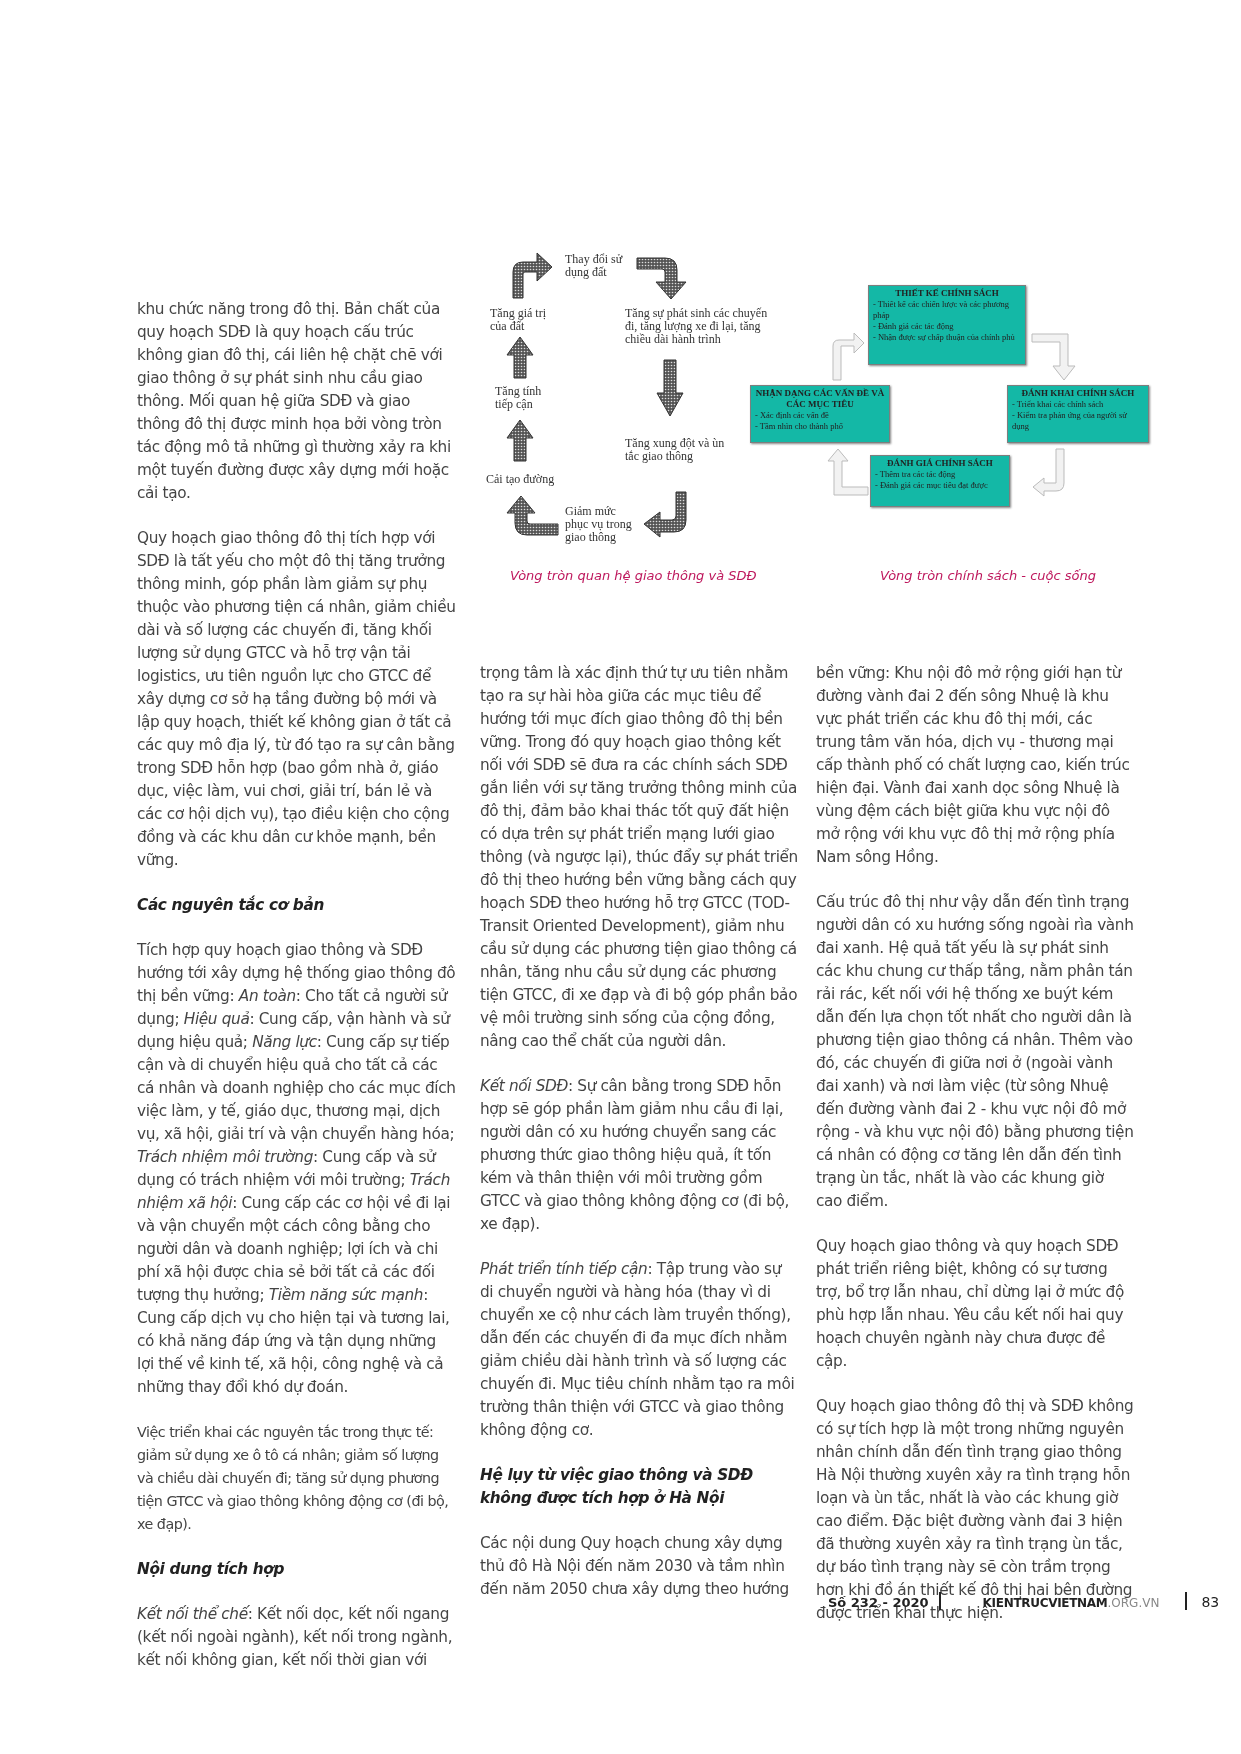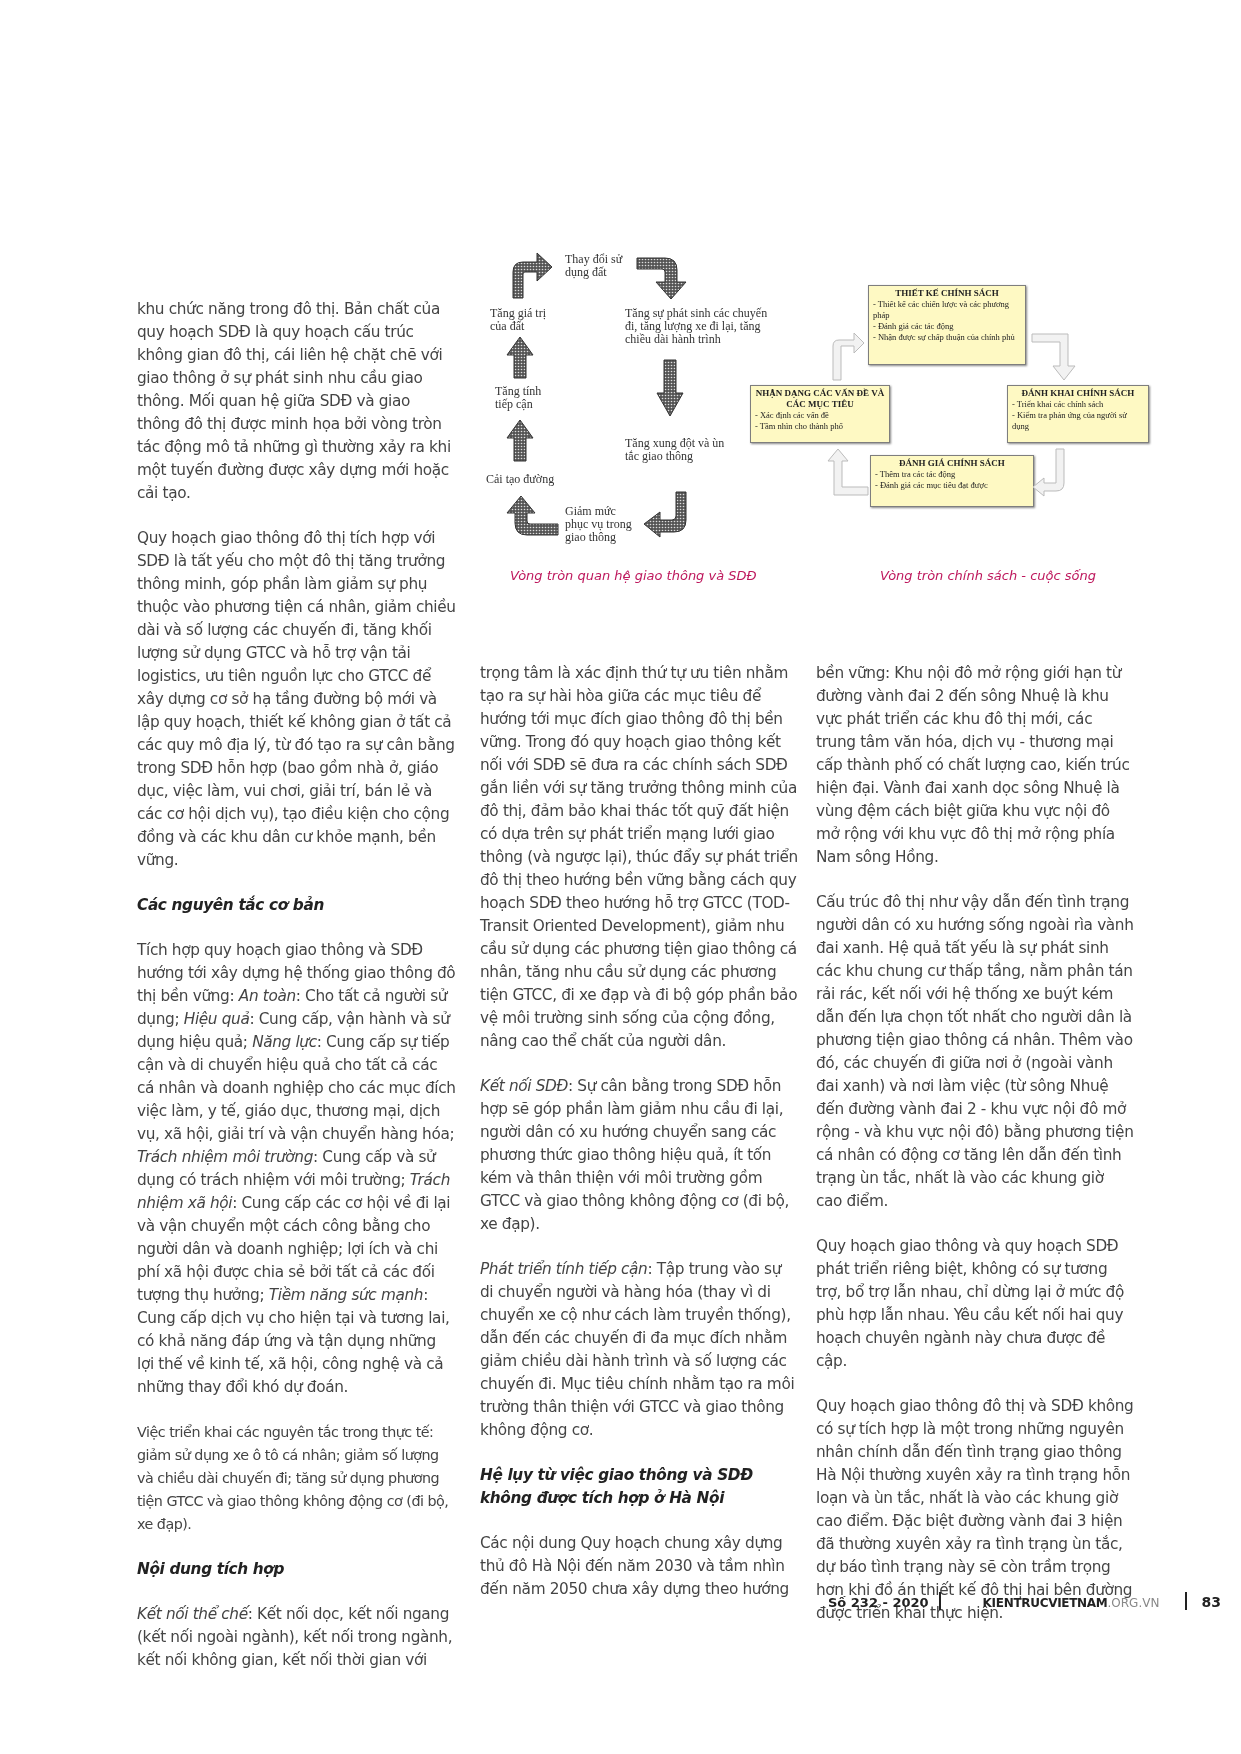--- a/index.html
+++ b/index.html
@@ -7,28 +7,28 @@
   .col { position:absolute; width:320px; font-size:15.3px; line-height:23px; letter-spacing:-0.35px; color:#444; }
   .col p { margin:0 0 22px 0; }
   .col .h { font-weight:bold; font-style:italic; color:#222; margin:0 0 22px 0; }
   .col em { font-style:italic; }
   #col1 { left:137px; top:298px; }
   #col2 { left:480px; top:662px; width:318px; }
   #col3 { left:816px; top:662px; width:318px; }
   .caption { position:absolute; font-style:italic; font-size:13px; color:#be185d; }
   .diag-text { position:absolute; font-family:"Liberation Serif", serif; font-size:12px; line-height:13px; color:#333; }
   .arrow { position:absolute; }
-  .pbox { position:absolute; background:#fef9c3; border:1px solid #7e7e7e; box-shadow:1px 1px 2px #888; font-family:"Liberation Serif", serif; font-size:8.5px; line-height:11px; color:#222; padding:2px 4px; box-sizing:border-box; }
+  .pbox { position:absolute; background:#14b8a6; border:1px solid #7e7e7e; box-shadow:1px 1px 2px #888; font-family:"Liberation Serif", serif; font-size:8.5px; line-height:11px; color:#222; padding:2px 4px; box-sizing:border-box; }
   .pbox .t { font-weight:bold; text-align:center; font-size:9px; }
   .footer { position:absolute; top:1592px; left:828px; font-size:13px; color:#222; display:flex; align-items:flex-end; white-space:nowrap; }
   .footer .issue { font-weight:bold; }
   .footer .sep { display:inline-block; width:2px; height:18px; background:#222; margin:0 10px; }
   .footer .brand { font-weight:bold; font-size:12px; letter-spacing:-0.3px;margin-left:32px; }
   .footer .domain { color:#888; font-size:12px; }
-  .footer .page { font-weight:bold; font-size:14px; margin-left:24px; }
+  .footer .page { font-weight:normal; font-size:14px; margin-left:24px; }
 </style>
 </head>
 <body>
 
 <div>
   <svg class="arrow" style="left:505px;top:250px" width="50" height="50">
     <defs>
         <pattern id="dots" width="3" height="3" patternUnits="userSpaceOnUse">
           <rect width="3" height="3" fill="#555"></rect>
           <circle cx="1.5" cy="1.5" r="0.8" fill="#ddd"></circle>
@@ -69,21 +69,21 @@
     <div class="t">THIẾT KẾ CHÍNH SÁCH</div>
     <div>- Thiết kế các chiến lược và các phương pháp</div>
     <div>- Đánh giá các tác động</div>
     <div>- Nhận được sự chấp thuận của chính phủ</div>
   </div>
   <div class="pbox" style="left:1007px;top:385px;width:142px;height:58px">
     <div class="t">ĐÁNH KHAI CHÍNH SÁCH</div>
     <div>- Triển khai các chính sách</div>
     <div>- Kiểm tra phản ứng của người sử dụng</div>
   </div>
-  <div class="pbox" style="left:870px;top:455px;width:164px;height:52px">
+  <div class="pbox" style="left:870px;top:455px;width:140px;height:52px">
     <div class="t">ĐÁNH GIÁ CHÍNH SÁCH</div>
     <div>- Thêm tra các tác động</div>
     <div>- Đánh giá các mục tiêu đạt được</div>
   </div>
   <div class="pbox" style="left:750px;top:385px;width:140px;height:58px">
     <div class="t">NHẬN DẠNG CÁC VẤN ĐỀ VÀ CÁC MỤC TIÊU</div>
     <div>- Xác định các vấn đề</div>
     <div>- Tầm nhìn cho thành phố</div>
   </div>
   <svg class="arrow" style="left:828px;top:330px" width="38" height="52">

